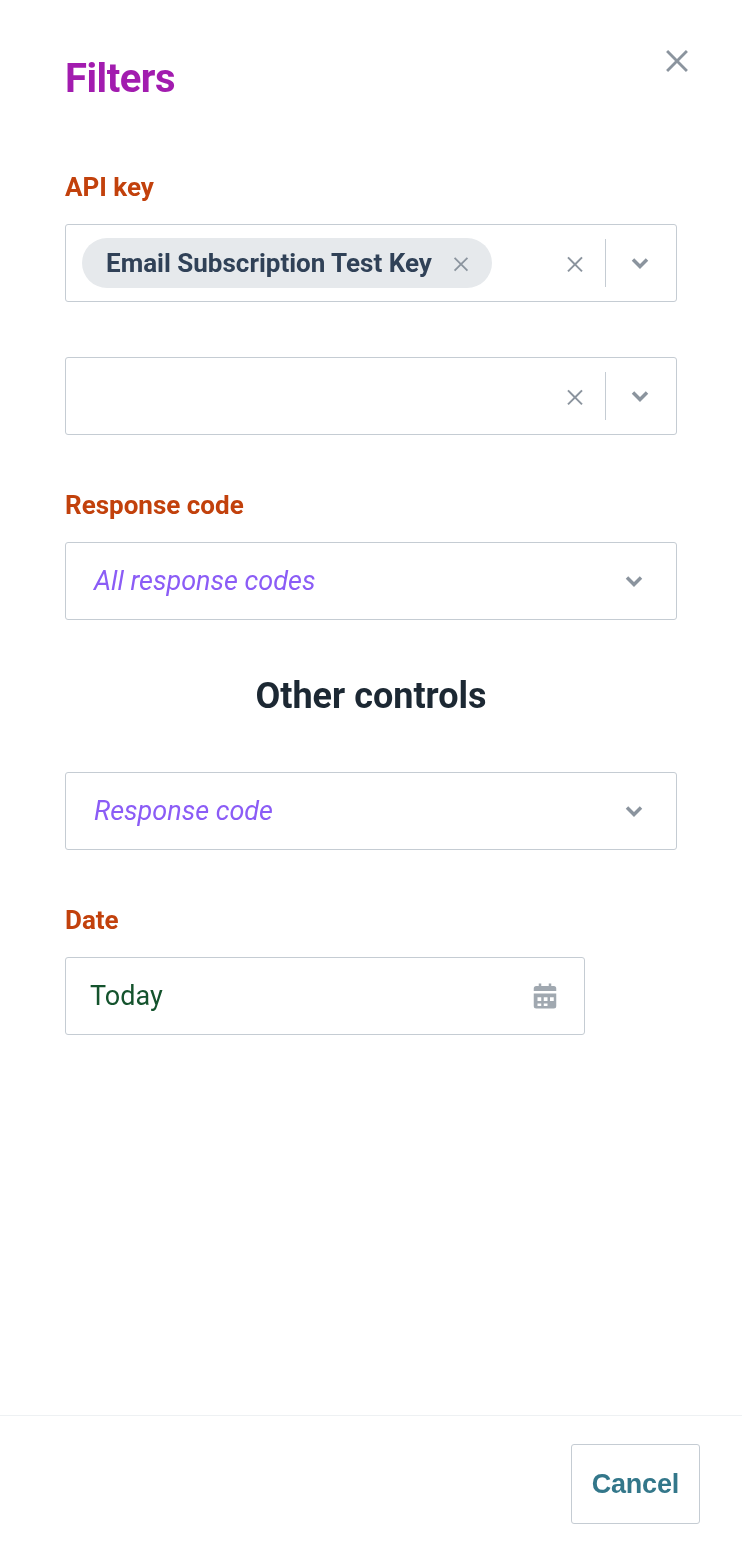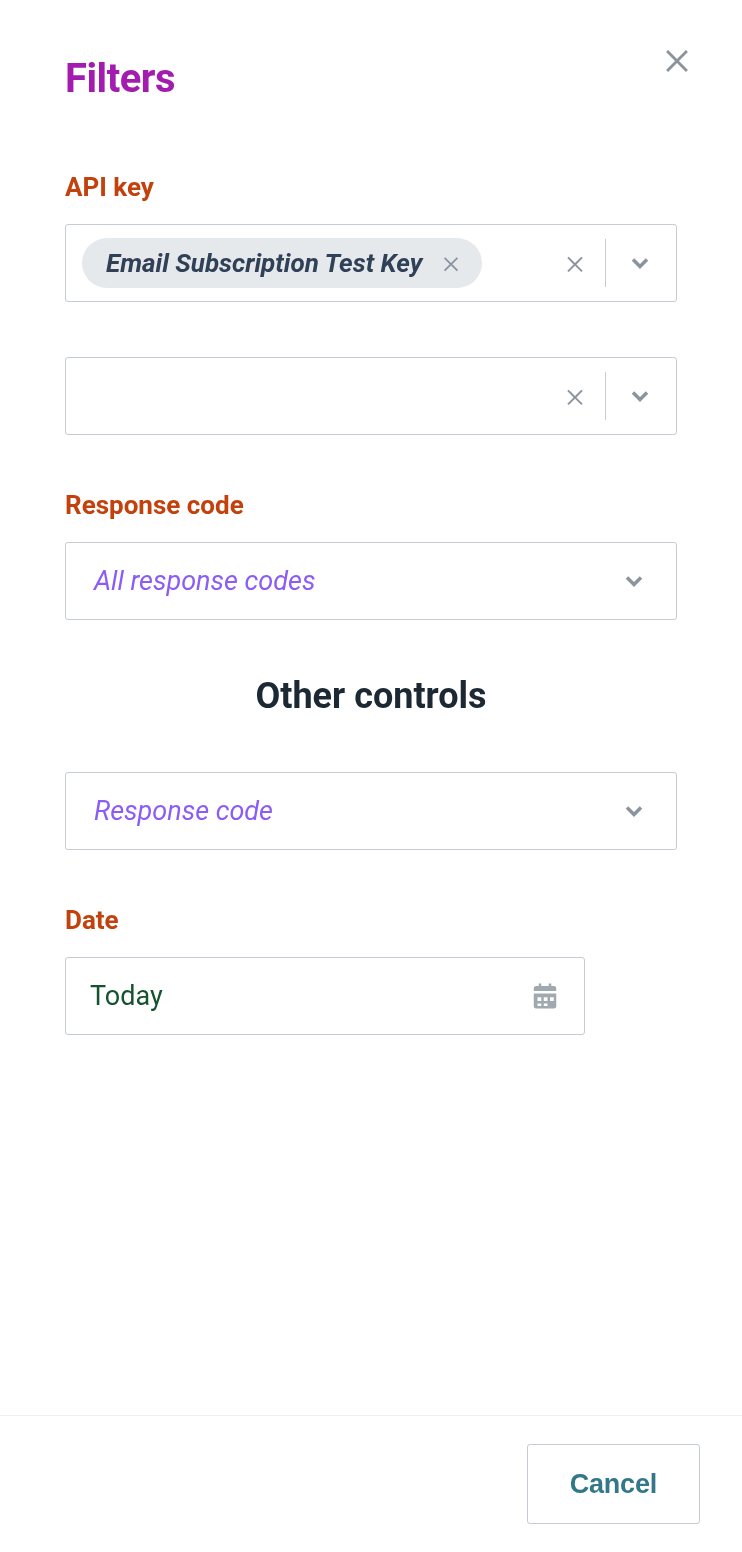--- a/index.html
+++ b/index.html
@@ -74,21 +74,20 @@
       border-radius: 28px;
       padding: 10px 20px 10px 24px;
       display: inline-flex;
       align-items: center;
       gap: 18px;
     }
     .chip-label {
       font-size: 26px;
       font-weight: 700;
       color: #304157;
-      font-style: italic;
     }
     .chip-x {
       color: #8b949e;
       cursor: pointer;
       display: inline-flex;
     }
     .select-controls {
       display: flex;
       align-items: center;
       gap: 0;
@@ -143,21 +142,21 @@
       right: 0;
       border-top: 1px solid #eef1f3;
       padding: 28px 42px;
       display: flex;
       justify-content: flex-end;
       gap: 26px;
       background: #fff;
     }
     .btn {
       height: 80px;
-      padding: 0 42px;
+      padding: 0 20px;
       font-size: 27px;
       font-weight: 700;
       border-radius: 3px;
       cursor: pointer;
       display: inline-flex;
       align-items: center;
       justify-content: center;
       letter-spacing: -0.2px;
     }
     .btn-secondary {

